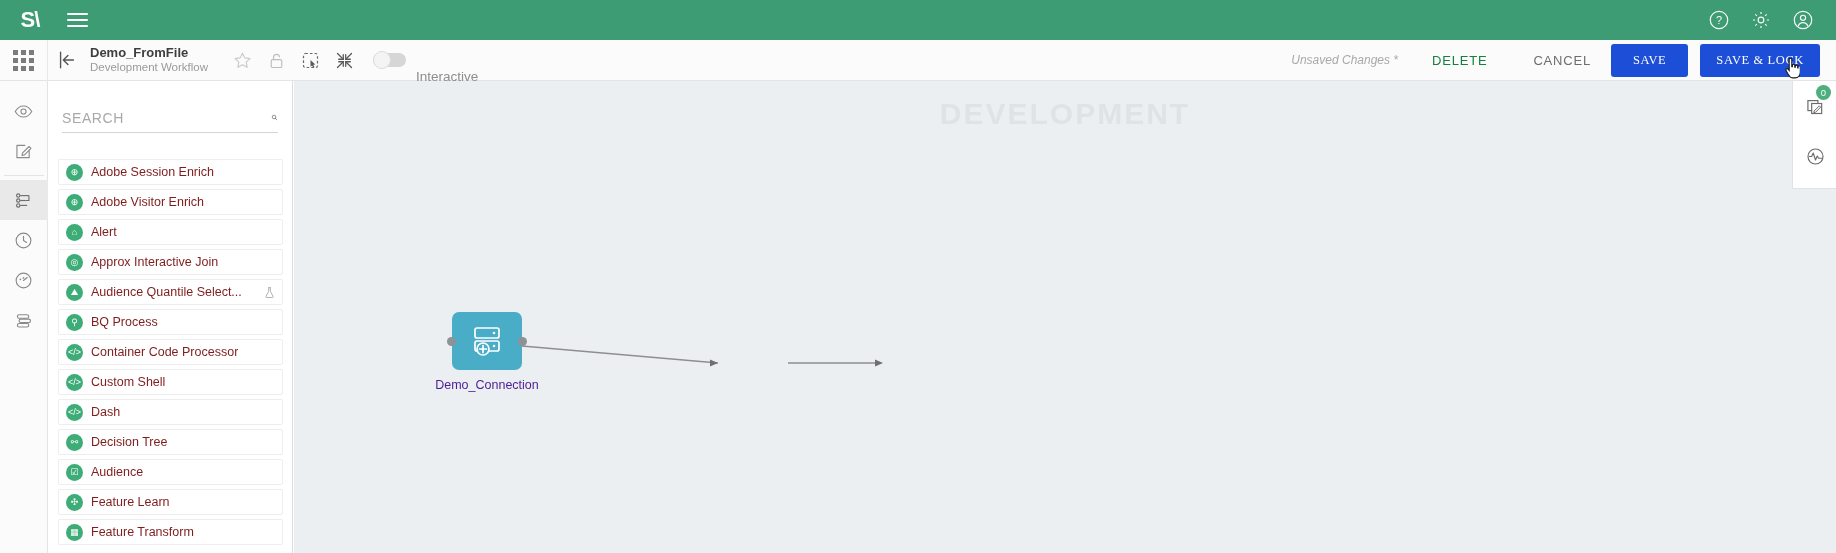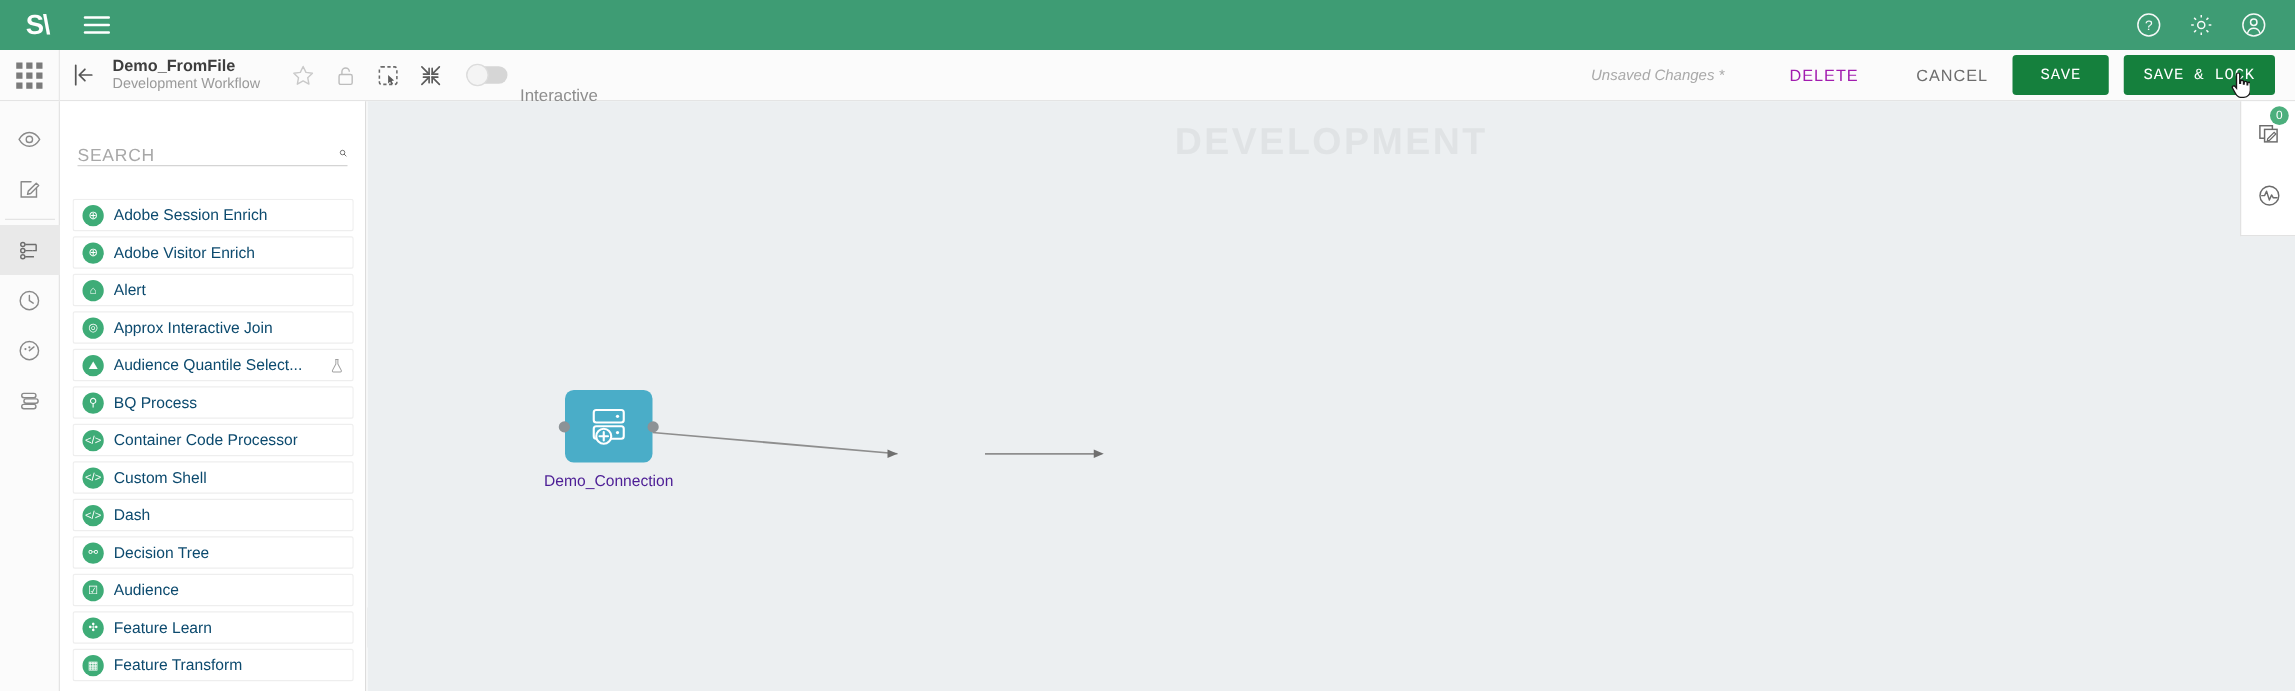--- a/index.html
+++ b/index.html
@@ -69,32 +69,32 @@
     position: relative; cursor: pointer;
   }
   .toggle .knob {
     position:absolute; left: 0px; top:-2px; width:18px; height:18px;
     border-radius: 50%; background:#f4f4f4; border:1px solid #dcdcdc;
   }
   .toggle-label { font-size: 13.5px; color: #8d8d8d; margin-top: 32px; }
 
   .toolbar-spacer { flex: 1; }
 
-  .unsaved { font-size: 12px; color: #a9a9a9; font-style: italic; margin-right: 44px; }
+  .unsaved { font-size: 12px; color: #a9a9a9; font-style: italic; margin-right: 26px; }
   .txt-btn {
-    font-size: 13px; color: #a21caf; letter-spacing: .8px;
+    font-size: 13px; color: #15803d; letter-spacing: .8px;
     background: none; border: none; cursor: pointer; padding: 6px 8px;
     font-family: "Liberation Sans", sans-serif;
   }
   .txt-btn.dark { color: #6d6d6d; }
   .grn-btn {
     font-size: 12.5px; color: #fff; letter-spacing: .6px;
-    background: #15803d; border: none; border-radius: 3px; cursor: pointer;
+    background: #1d4ed8; border: none; border-radius: 3px; cursor: pointer;
     padding: 9px 22px; margin-left: 12px;
-    font-family: Liberation Mono, monospace;
+    font-family: Liberation Serif, serif;
   }
   .grn-btn.lock { padding: 9px 16px; margin-right: 16px; }
 
   
   .rail {
     position: absolute; left: 0; top: 81px;
     width: 48px; height: 472px;
     background: #fbfbfb;
     border-right: 1px solid #e4e4e4;
     display: flex; flex-direction: column; align-items: center;
@@ -110,21 +110,21 @@
   
   .panel {
     position: absolute; left: 48px; top: 81px;
     width: 245px; height: 472px;
     background: #ffffff;
     border-right: 1px solid #dcdcdc;
   }
   .search-row {
     margin: 22px 14px 0 14px; height: 30px;
     border-bottom: 1px solid #d4d4d4;
-    display: flex; align-items: flex-end; justify-content: space-between; gap: 29px;
+    display: flex; align-items: center; justify-content: space-between; gap: 29px;
   }
   .search-input {
     border: none; outline: none; background: transparent;
     font-size: 14px; color: #9c9c9c; letter-spacing: .6px;
     font-family: "Liberation Sans", sans-serif;
     width: 180px;
   }
   .search-input::placeholder { color: #a8a8a8; }
 
   .op-list {
@@ -139,21 +139,21 @@
     display: flex; align-items: center; gap: 8px;
     padding-left: 7px; padding-right: 6px;
     cursor: pointer;
   }
   .op-ico {
     width: 17px; height: 17px; border-radius: 50%;
     background: #3eac77; flex: 0 0 auto;
     display: flex; align-items: center; justify-content: center;
     color: #fff; font-size: 9px;
   }
-  .op-label { font-size: 12.5px; color: #0c4a6e; white-space: nowrap; overflow:hidden; }
+  .op-label { font-size: 12.5px; color: #7f1d1d; white-space: nowrap; overflow:hidden; }
   .op-flask { margin-left: auto; width: 13px; height: 13px; opacity: .62; }
 
   
   .op-scroll {
     position: absolute; left: 248px; top: 148px;
     width: 12px; height: 325px;
     background: #f2f2f2;
   }
   .op-scroll-up {
     position: absolute; left: 0; top: 0; width: 12px; height: 12px;

